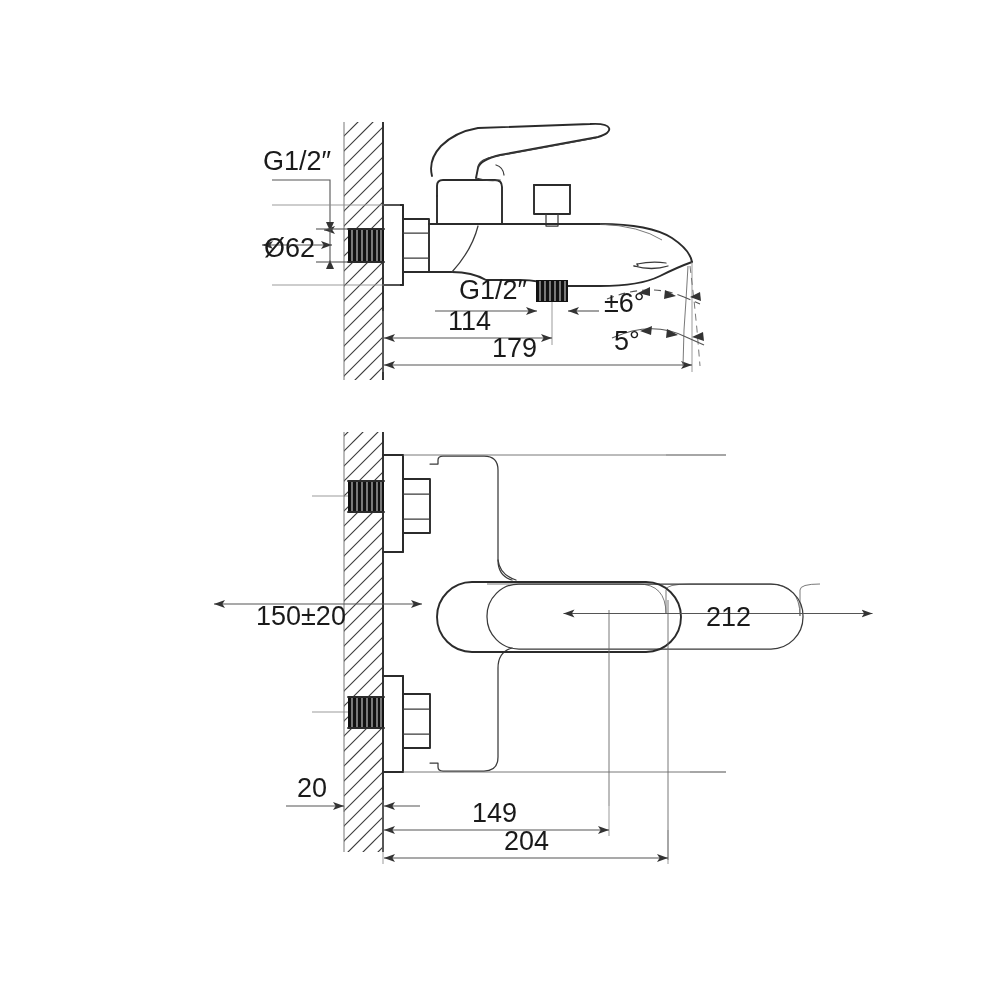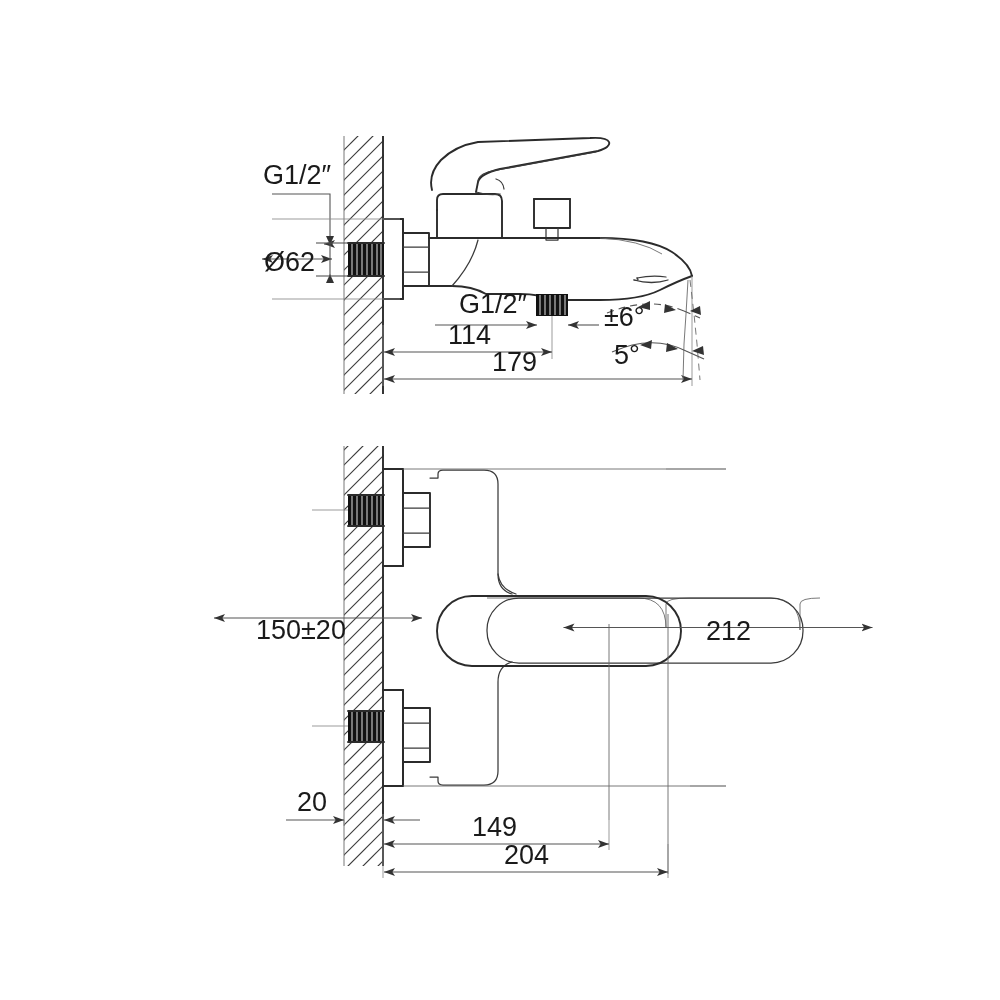--- a/index.html
+++ b/index.html
@@ -11,21 +11,21 @@
   body {
     width: 1000px;
     height: 1000px;
     font-family: "Liberation Sans", sans-serif;
     position: relative;
     overflow: hidden;
   }
   #drawing-root {
     position: absolute;
     left: 0;
-    top: 14px;
+    top: 0;
     width: 1000px;
     height: 735px;
   }
   svg.drawing {
     display: block;
     width: 1000px;
     height: 1000px;
     background: #ffffff;
   }
   text {

